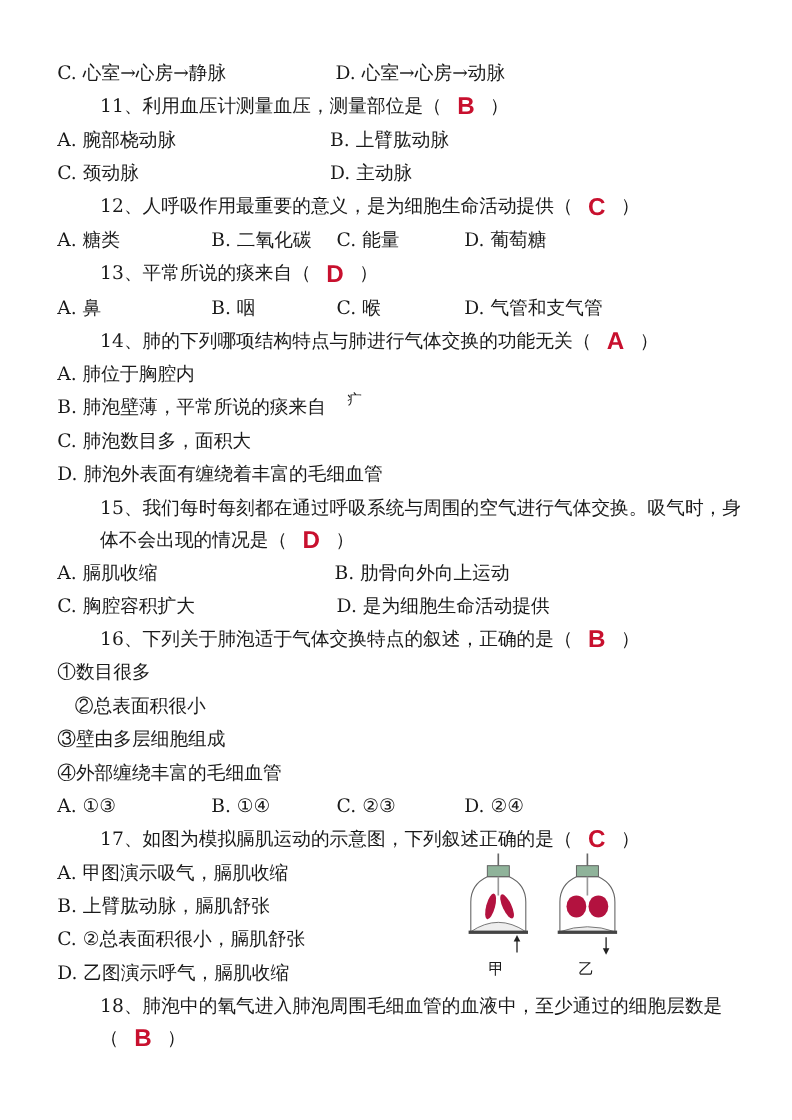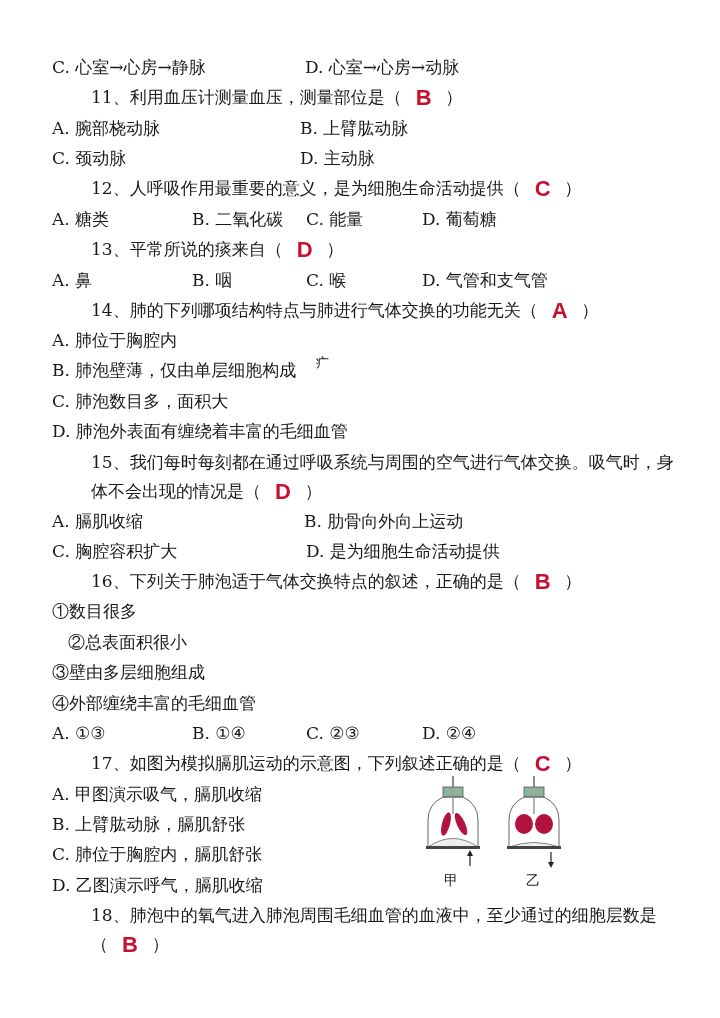--- a/index.html
+++ b/index.html
@@ -39,21 +39,21 @@
 </div>
 <div class="opt" style="left:52px;top:268px">A. 鼻</div>
 <div class="opt" style="left:192px;top:268px">B. 咽</div>
 <div class="opt" style="left:306px;top:268px">C. 喉</div>
 <div class="opt" style="left:422px;top:268px">D. 气管和支气管</div>
 
 <div class="line" style="top:298px">
   <span>14、肺的下列哪项结构特点与肺进行气体交换的功能无关（</span><span class="ans">A</span><span>）</span>
 </div>
 <div class="opt" style="left:52px;top:328px">A. 肺位于胸腔内</div>
-<div class="opt" style="left:52px;top:358px">B. 肺泡壁薄，仅由单层细胞构成</div>
+<div class="opt" style="left:52px;top:358px">B. 肺泡壁薄，平常所说的痰来自</div>
 <div class="mark" style="left:316px;top:354px">疒</div>
 <div class="opt" style="left:52px;top:389px">C. 肺泡数目多，面积大</div>
 <div class="opt" style="left:52px;top:419px">D. 肺泡外表面有缠绕着丰富的毛细血管</div>
 
 <div class="line" style="top:450px">15、我们每时每刻都在通过呼吸系统与周围的空气进行气体交换。吸气时，身</div>
 <div class="line" style="top:479px">
   <span>体不会出现的情况是（</span><span class="ans">D</span><span>）</span>
 </div>
 <div class="opt" style="left:52px;top:509px">A. 膈肌收缩</div>
 <div class="opt" style="left:304px;top:509px">B. 肋骨向外向上运动</div>
@@ -70,21 +70,21 @@
 <div class="opt" style="left:52px;top:721px">A. ①③</div>
 <div class="opt" style="left:192px;top:721px">B. ①④</div>
 <div class="opt" style="left:306px;top:721px">C. ②③</div>
 <div class="opt" style="left:422px;top:721px">D. ②④</div>
 
 <div class="line" style="top:751px">
   <span>17、如图为模拟膈肌运动的示意图，下列叙述正确的是（</span><span class="ans">C</span><span>）</span>
 </div>
 <div class="opt" style="left:52px;top:782px">A. 甲图演示吸气，膈肌收缩</div>
 <div class="opt" style="left:52px;top:812px">B. 上臂肱动脉，膈肌舒张</div>
-<div class="opt" style="left:52px;top:842px">C. 肺位于胸腔内，膈肌舒张</div>
+<div class="opt" style="left:52px;top:842px">C. ②总表面积很小，膈肌舒张</div>
 <div class="opt" style="left:52px;top:873px">D. 乙图演示呼气，膈肌收缩</div>
 
 <div class="fig">
   <svg width="160" height="100" viewBox="0 0 160 100">
 
     <g>
       <rect x="23" y="15" width="20" height="10" fill="#8fb39a" stroke="#555" stroke-width="0.8"></rect>
       <line x1="33" y1="4" x2="33" y2="15" stroke="#666" stroke-width="1.5"></line>
       <path d="M23 25 Q8 32 8 48 L8 75 L58 75 L58 48 Q58 32 43 25 Z" fill="none" stroke="#666" stroke-width="1"></path>
       <line x1="33" y1="25" x2="33" y2="42" stroke="#999" stroke-width="1.5"></line>

